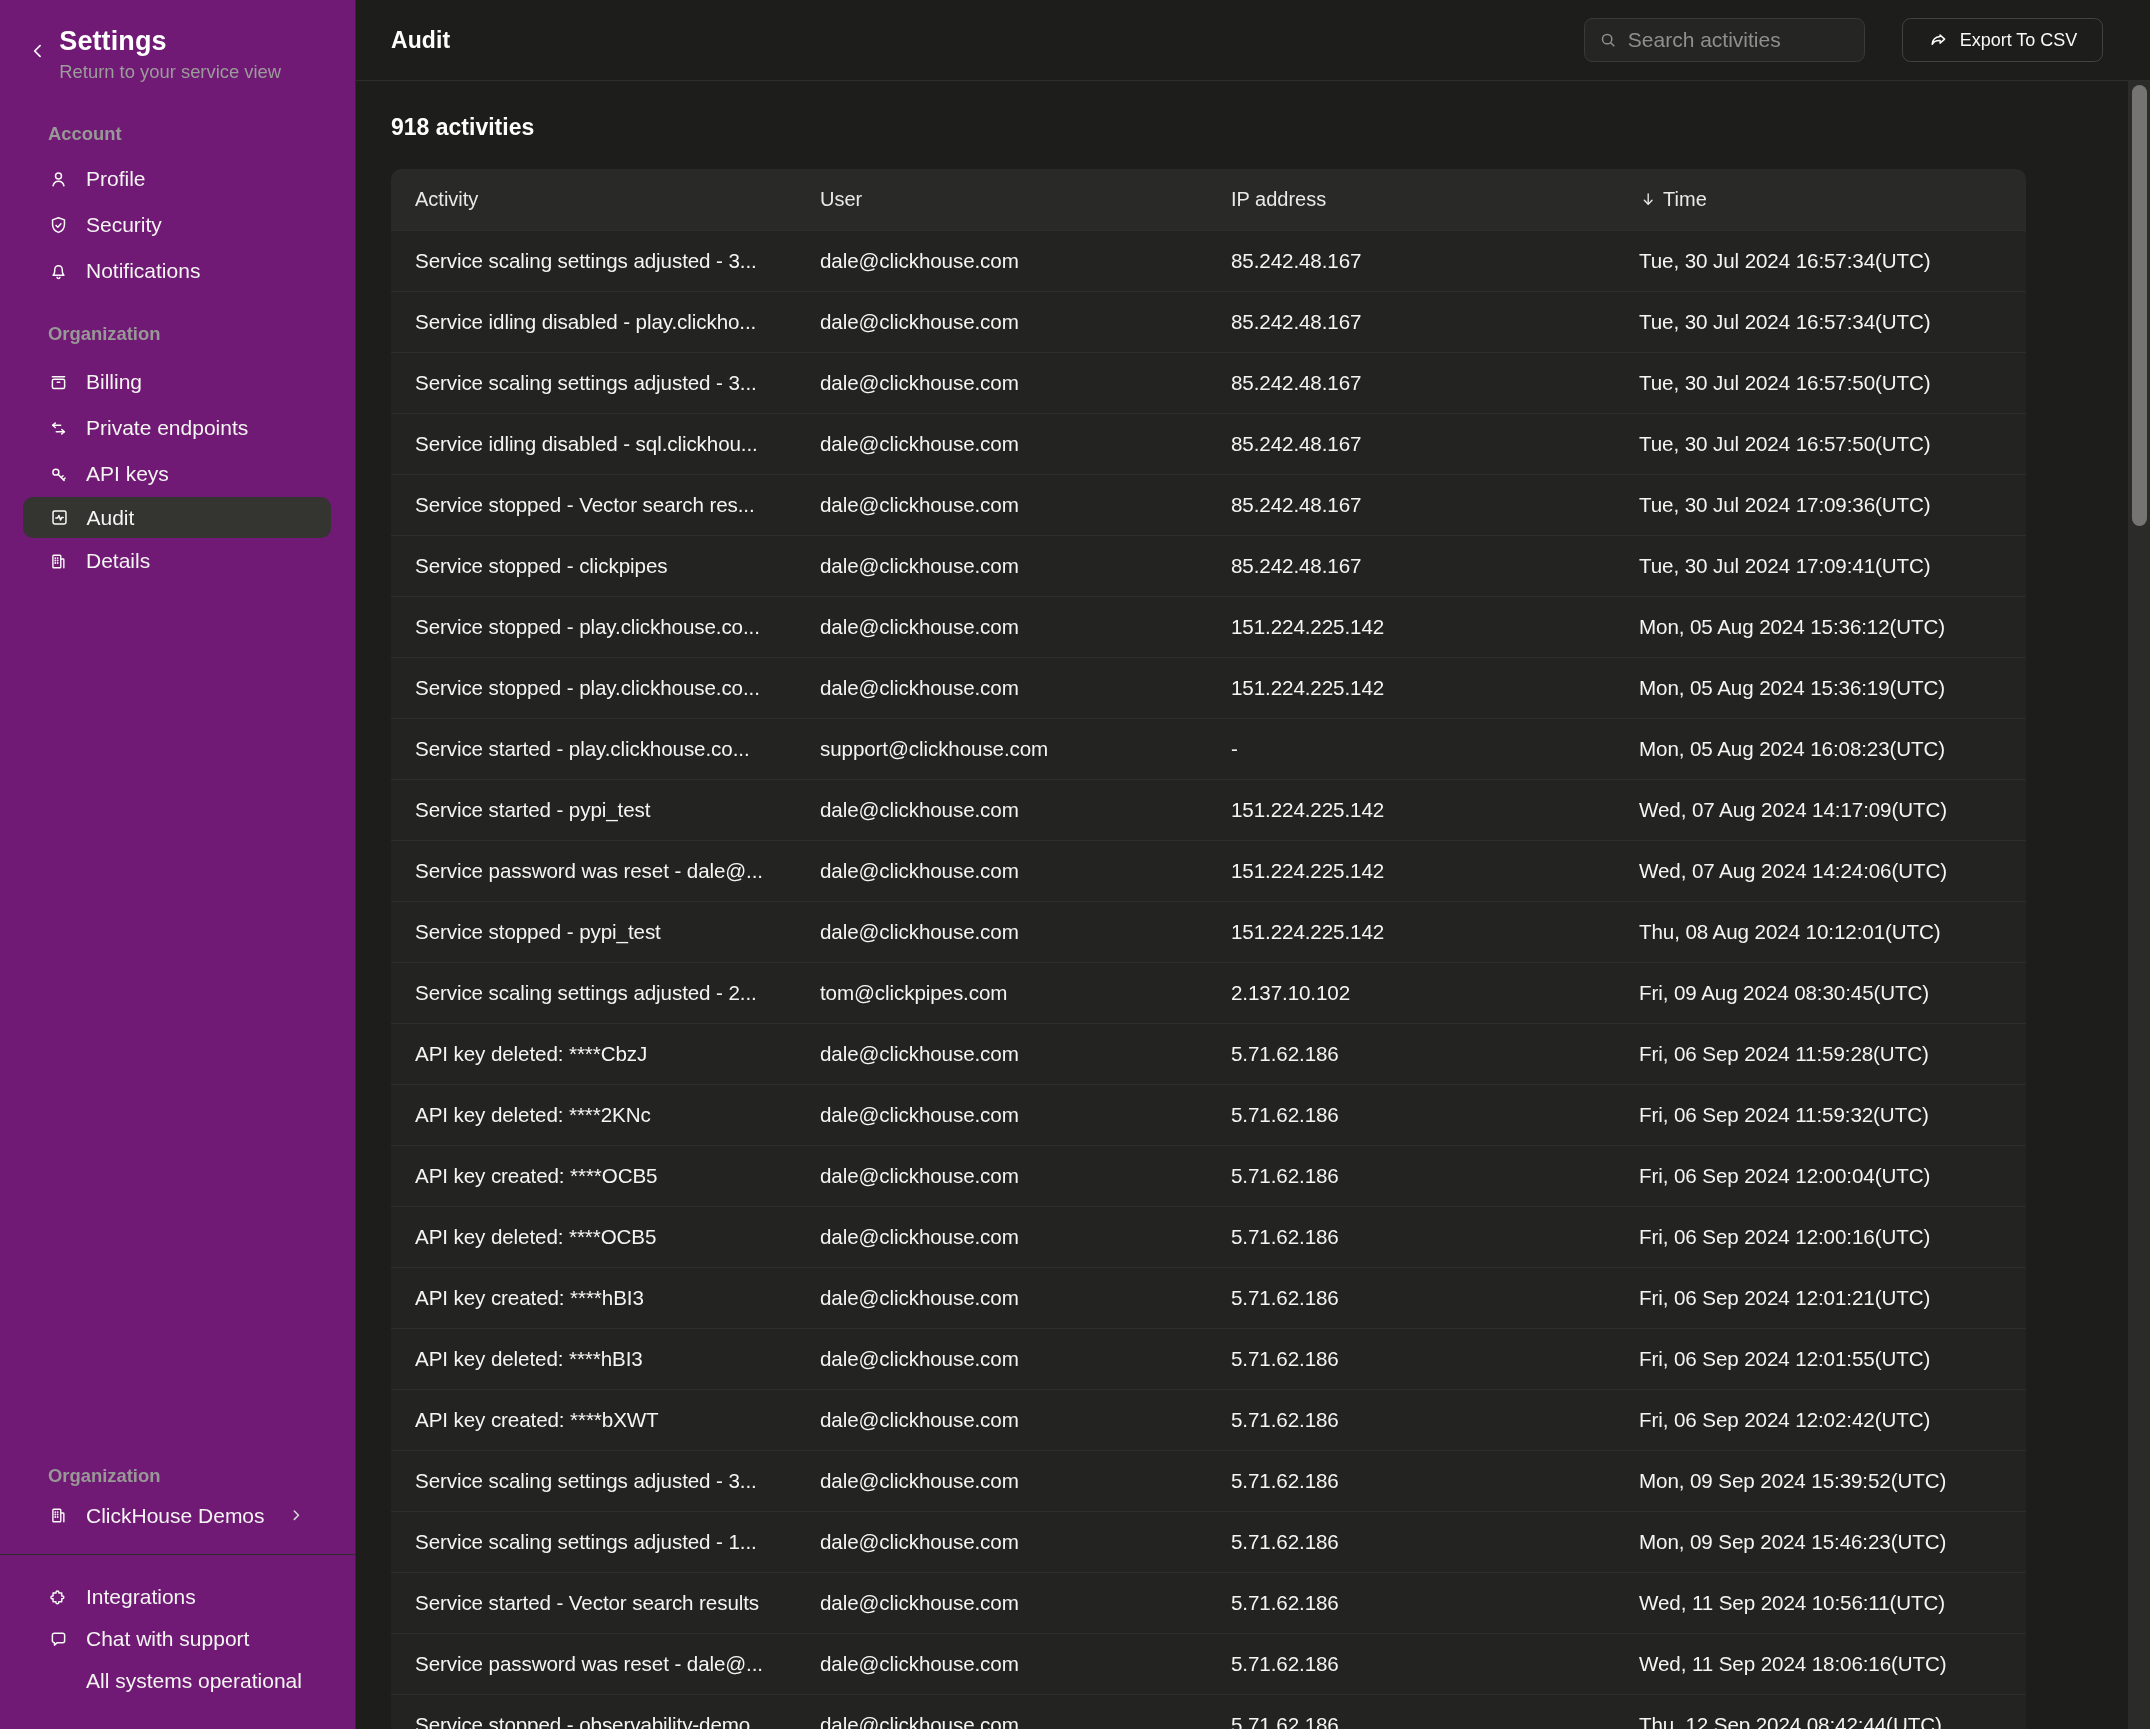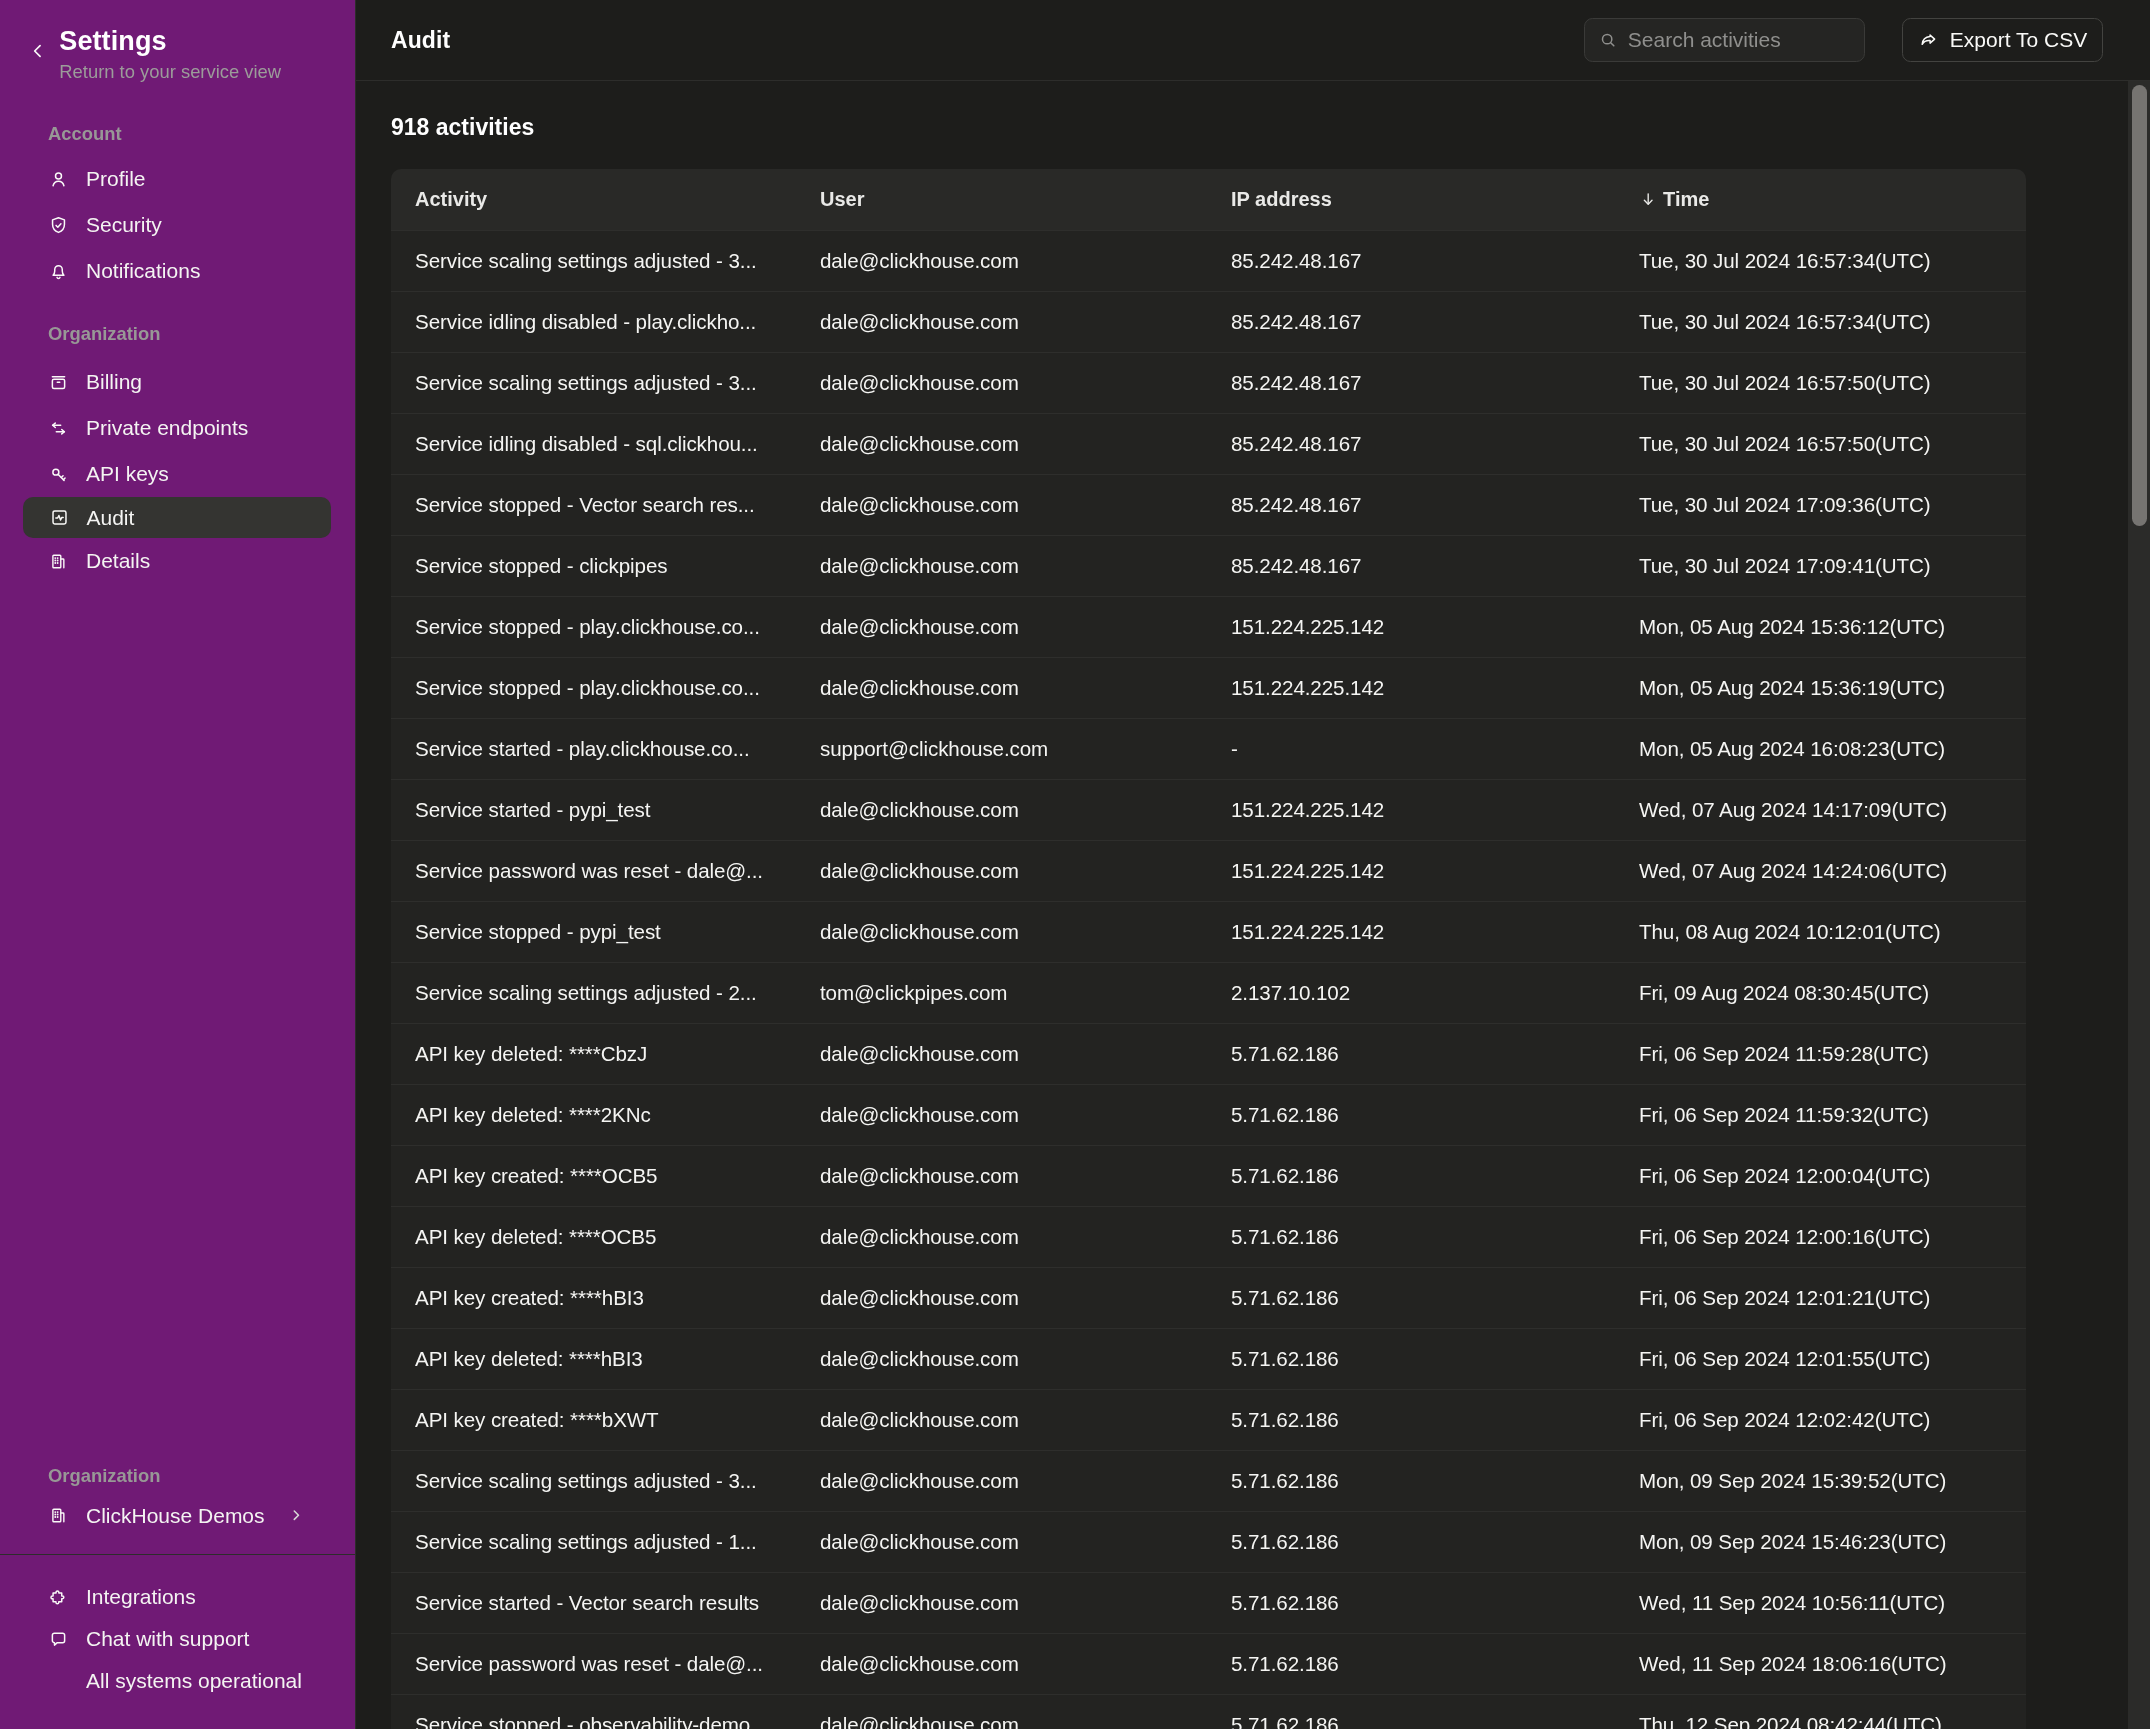--- a/index.html
+++ b/index.html
@@ -61,36 +61,36 @@
   }
   .search-box .ic { width:20px; height:20px; color:#8f8f8d; flex:0 0 20px; }
   .search-box input {
     background:transparent; border:none; outline:none; width:100%;
     font-family:"Liberation Sans", sans-serif; font-size:21px; color:#e8e8e6;
   }
   .search-box input::placeholder { color:#8f8f8d; }
   .export-btn {
     width:201px; height:44px; background:transparent; border:1.4px solid #434340;
     border-radius:8.5px; display:flex; align-items:center; justify-content:center; gap:11px;
-    color:#fafaf8; font-family:"Liberation Sans", sans-serif; font-size:21px; font-weight:500;
+    color:#fafaf8; font-family:"Liberation Sans", sans-serif; font-size:18px; font-weight:500;
     cursor:pointer; white-space:nowrap;
   }
   .export-btn .ic { width:21px; height:21px; flex:0 0 21px; }
 
   .content { padding:33px 0 0 35px; }
   .count-heading { font-size:23px; font-weight:700; color:#ffffff; line-height:27px; }
 
   .table { width:1635px; margin-top:28px; }
   .thead, .trow {
     display:grid; grid-template-columns:408px 411px 408px 408px;
     align-items:center;
   }
   .thead {
     height:61px; background:#292927; border-radius:10px 10px 0 0;
-    font-size:20px; font-weight:700; color:#e9e9e7;
+    font-size:20px; font-weight:400; color:#e9e9e7;
   }
   .thead .cell { display:flex; align-items:center; gap:5.7px; }
   .thead .ic { width:18.4px; height:18.4px; color:#e9e9e7; }
   .cell { padding-left:21px; white-space:nowrap; overflow:hidden; }
   .cell.first { padding-left:24px; }
   .tbody { background:#232321; }
   .trow { height:61px; border-top:1.4px solid #2e2e2c; font-size:20.6px; letter-spacing:-0.1px; color:#f5f5f3; }
 
   
   .scroll-track {

